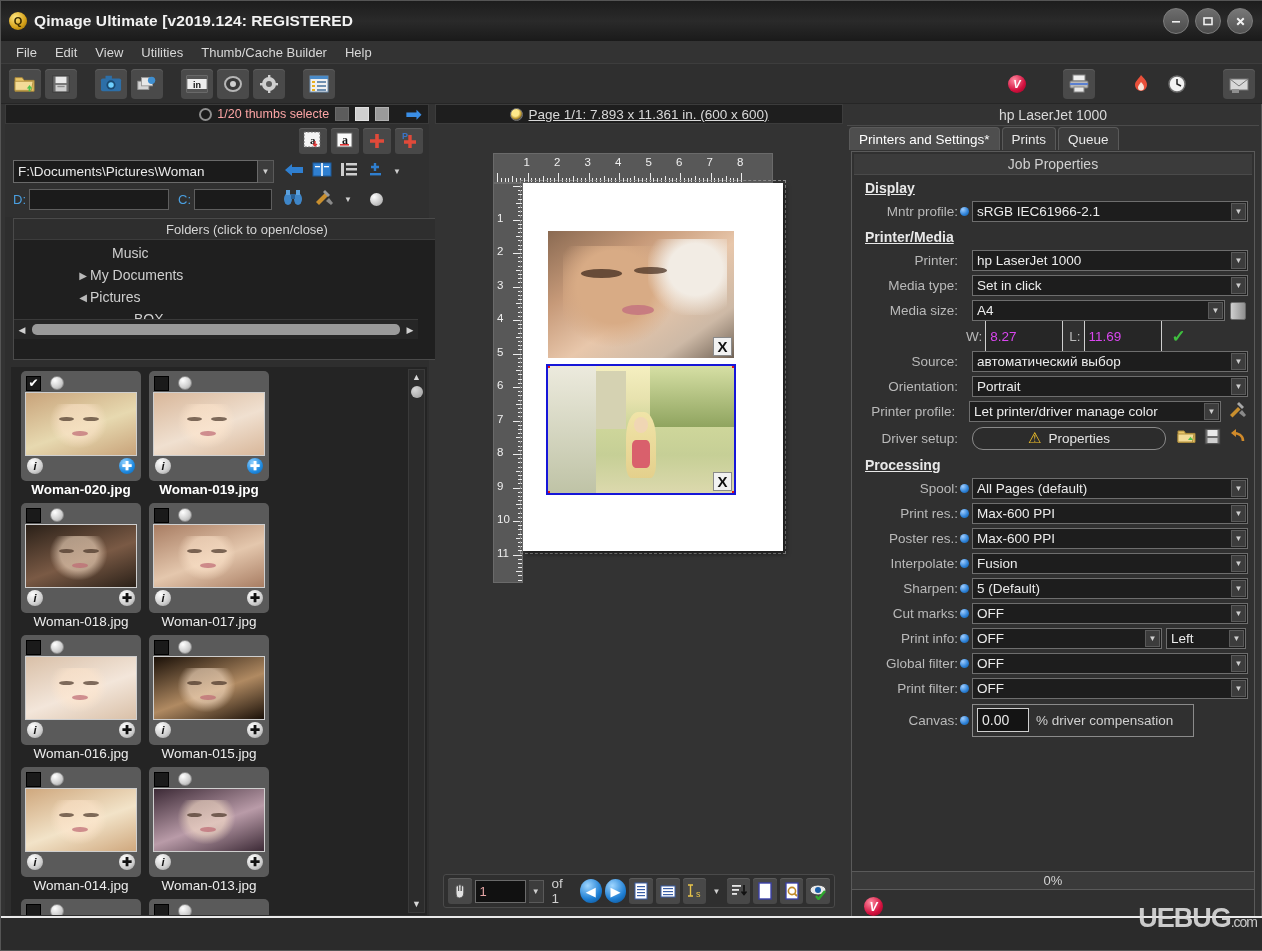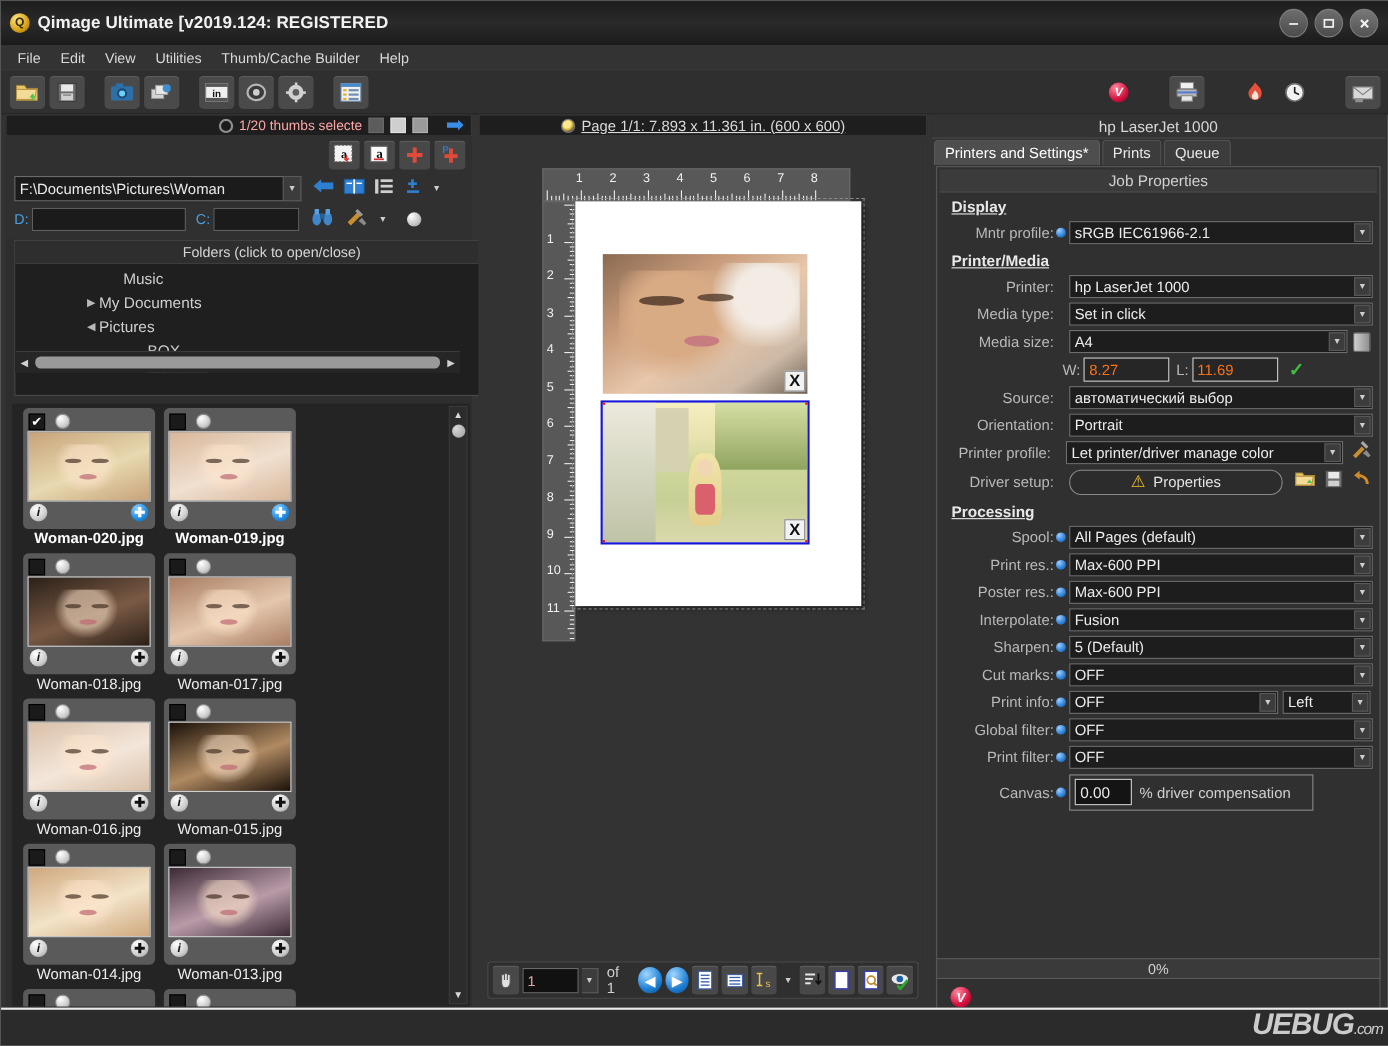--- a/index.html
+++ b/index.html
@@ -331,22 +331,22 @@
   .combo span.val { color: #ececec; font-size: 13.5px; padding-left: 4px; }
   .combo .arr {
     position: absolute; right: 1px; top: 1px; width: 15px; height: 17px;
     background: #3c3c3c; border: 1px solid #5a5a5a;
     display: flex; align-items: center; justify-content: center;
     color: #cfcfcf; font-size: 8px;
   }
   .wl-row { display: flex; align-items: center; height: 26px; padding-left: 108px; }
   .wl-lab { color: #b9b9b9; font-size: 13.5px; margin: 0 3px 0 6px; }
   .wl-field {
-    width: 78px; height: 22px; background: #262626; border: 1px solid #cfcfcf;
-    color: #f97316; font-size: 13.5px; display: flex; align-items: center; padding-left: 4px;
+    width: 78px; height: 32px; background: #262626; border: 1px solid #cfcfcf;
+    color: #d946ef; font-size: 13.5px; display: flex; align-items: center; padding-left: 4px;
   }
   .check-ok { color: #3fbf3f; font-size: 17px; margin-left: 10px; font-weight: bold; }
   .media-roll {
     width: 16px; height: 18px; margin-left: 5px;
     background: linear-gradient(to right, #cfcfcf, #8f8f8f);
     border-radius: 2px; border: 1px solid #6a6a6a;
   }
   .props-btn {
     flex: 1; height: 23px; background: #2c2c2c; border: 1px solid #8a8a8a;
     border-radius: 11px; display: flex; align-items: center; justify-content: center;
@@ -380,24 +380,23 @@
     background: #3a3a3a; border: 1px solid #d8d8d8; color: #d8d8d8; font-size: 14px;
     display: flex; align-items: center; justify-content: center;
   }
 
   
   .statusbar {
     position: absolute; left: 0; bottom: 0; width: 1262px; height: 34px;
     background: #2b2b2b; border-top: 2px solid #eaeaea;
   }
   .watermark {
-    position: absolute; right: 6px; bottom: 3px;
+    position: absolute; right: 6px; bottom: 16px;
     color: #d9d9d9; font-size: 27px; font-weight: bold; letter-spacing: -1px;
     opacity: .92;
-    font-style: italic;
   }
   .watermark .dom { font-size: 14px; font-weight: normal; }
 
   .clearfix::after { content: ""; display: block; clear: both; }
 </style>
 </head>
 <body>
 
 <div id="app">
 

